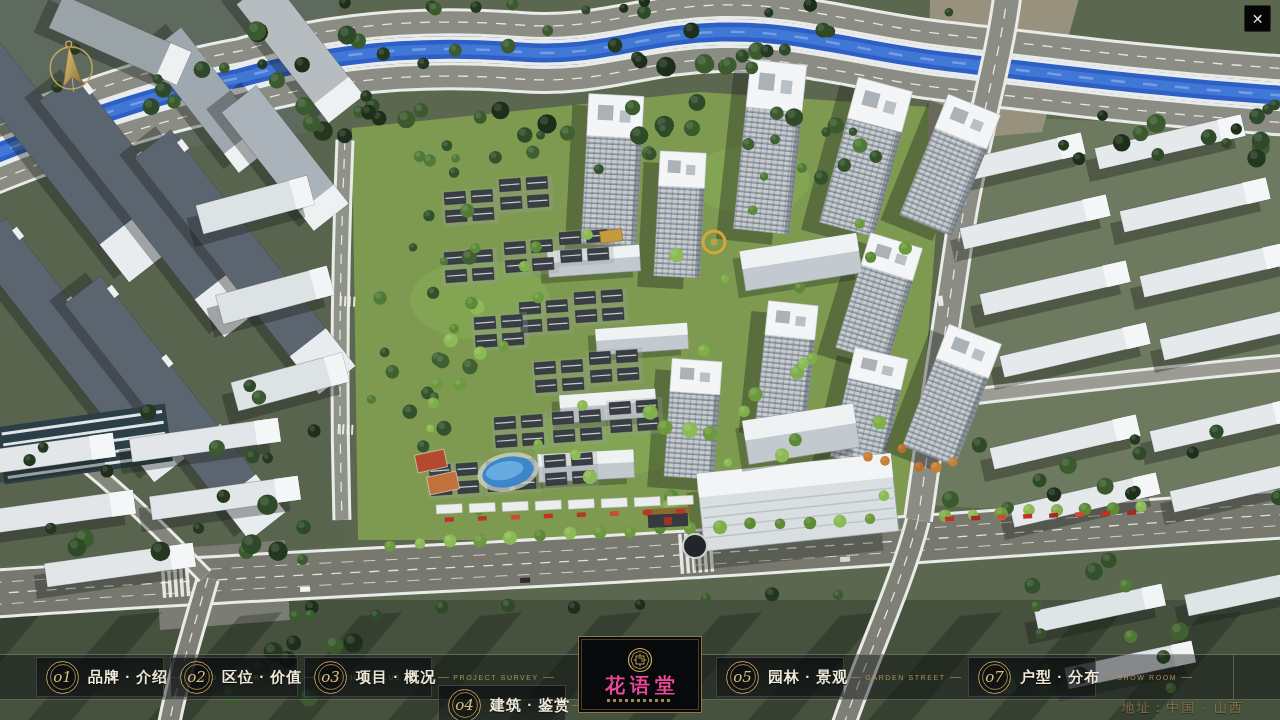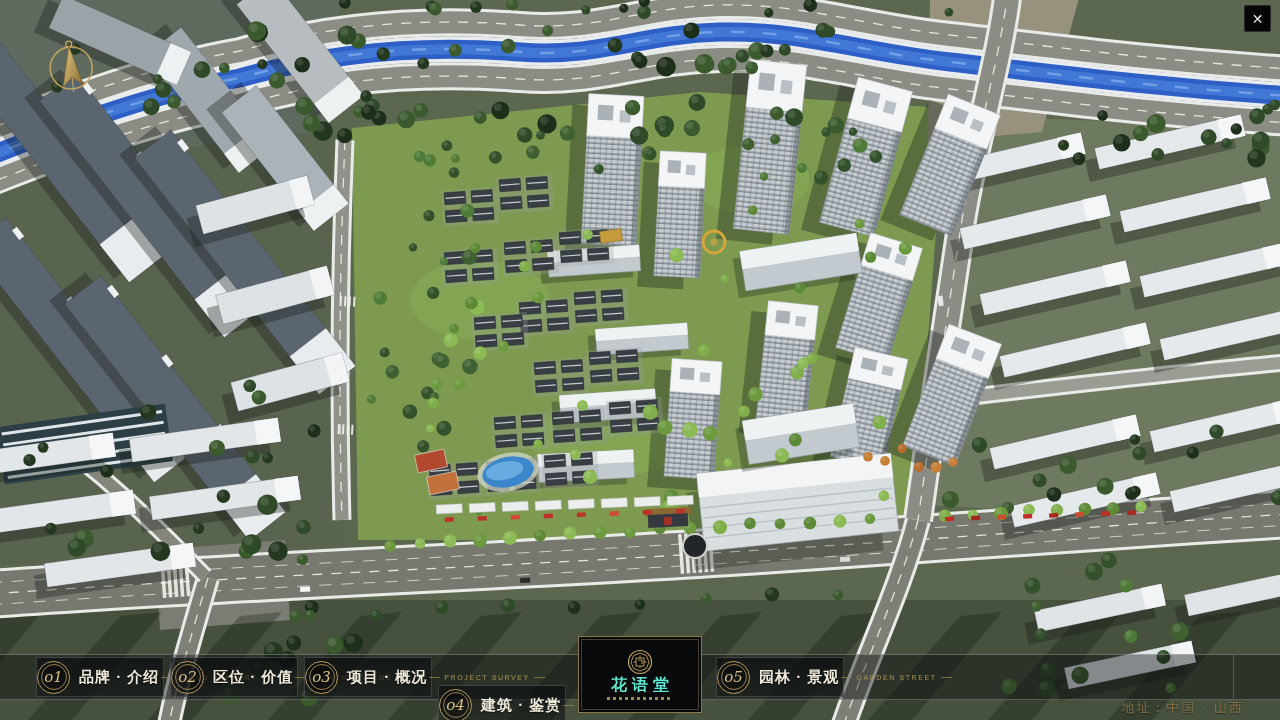--- a/index.html
+++ b/index.html
@@ -18,41 +18,41 @@
 
   
   #navbar{position:absolute;left:0;top:654px;width:1280px;height:44px;
     background:rgba(10,12,14,.42);
     border-top:1px solid rgba(225,225,225,.32);
     border-bottom:1px solid rgba(225,225,225,.28);}
   .bar-divider{position:absolute;top:0;width:1px;height:44px;background:rgba(210,210,210,.28);}
   .nav-item{position:absolute;top:2px;height:40px;width:128px;box-sizing:border-box;
     background:linear-gradient(180deg,rgba(8,10,13,.66),rgba(18,20,22,.55));
     border:1px solid rgba(200,200,200,.22);
-    display:flex;align-items:center;gap:9px;cursor:pointer;}
+    display:flex;align-items:center;padding-left:9px;gap:9px;cursor:pointer;}
   .nav-num{position:relative;width:31px;height:31px;border-radius:50%;flex:0 0 31px;
     border:1px solid #bd9e62;background:rgba(0,0,0,.38);
     display:flex;align-items:center;justify-content:center;}
   .nav-num::after{content:"";position:absolute;inset:2.5px;border-radius:50%;
     border:1px solid rgba(189,158,98,.8);}
   .nav-num span{font-family:"DejaVu Serif",serif;font-style:italic;font-size:15px;
     color:#d9bd80;line-height:1;}
   .nav-texts{display:flex;flex-direction:row;gap:2px;min-width:0;}
   .nav-title{font-size:15px;font-weight:700;color:#efe9da;letter-spacing:1px;white-space:nowrap;
     text-shadow:0 1px 1px rgba(0,0,0,.7);}
   .nav-sub{display:flex;align-items:center;gap:4px;}
   .nav-sub span{font-size:7px;letter-spacing:1.6px;color:#b09354;white-space:nowrap;}
   .nav-sub i{display:block;width:11px;height:1px;background:rgba(155,128,74,.75);}
 
   
   #logo-panel{position:absolute;left:578px;top:636px;width:124px;height:77px;box-sizing:border-box;
     background:#07090b;border:1px solid #8d7747;z-index:3;
     display:flex;flex-direction:column;align-items:center;justify-content:center;gap:2px;cursor:pointer;}
   #logo-panel::after{content:"";position:absolute;inset:2px;border:1px solid rgba(141,119,71,.5);pointer-events:none;}
-  #logo-title{font-family:"DejaVu Serif",serif;font-weight:700;font-size:16px;color:#5eead4;
+  #logo-title{font-family:"DejaVu Serif",serif;font-weight:700;font-size:20px;color:#ec4899;
     letter-spacing:5px;text-indent:5px;line-height:1;text-shadow:0 1px 2px #000;}
   .logo-caption{width:66px;height:3px;margin-top:2px;
     background:repeating-linear-gradient(90deg,rgba(190,160,95,.85) 0 3px,transparent 3px 6px);}
 
   
   #address{position:absolute;right:36px;top:699px;font-size:13px;color:#8a744a;
     letter-spacing:2px;text-shadow:0 1px 1px rgba(0,0,0,.6);opacity:.95;}
 </style>
 </head>
 <body>
@@ -1329,20 +1329,33 @@
         </div>
       <div class="nav-texts">
         <div class="nav-title">园林 · 景观</div>
         <div class="nav-sub">
             <i></i>
             <span>GARDEN STREET</span>
             <i></i>
           </div>
       </div>
     </div>
+      <div class="nav-item" style="left: 968px;">
+      <div class="nav-num">
+          <span>o7</span>
+        </div>
+      <div class="nav-texts">
+        <div class="nav-title">户型 · 分布</div>
+        <div class="nav-sub">
+            <i></i>
+            <span>SHOW ROOM</span>
+            <i></i>
+          </div>
+      </div>
+    </div>
     </div>
 
   <div id="logo-panel">
     <svg width="26" height="26" viewBox="0 0 26 26">
       <circle cx="13" cy="13" r="11.5" fill="none" stroke="#caa85e" stroke-width="1.2"></circle>
       <polygon points="13,4 19.4,6.6 22,13 19.4,19.4 13,22 6.6,19.4 4,13 6.6,6.6" fill="none" stroke="#caa85e" stroke-width=".9"></polygon>
       <rect x="9" y="9" width="8" height="8" fill="none" stroke="#caa85e" stroke-width=".9"></rect>
       <path d="M13 6.5 V9 M13 17 V19.5 M6.5 13 H9 M17 13 H19.5 M11 11 h4 v4" fill="none" stroke="#caa85e" stroke-width=".9"></path>
     </svg>
     <div id="logo-title">花语堂</div>

